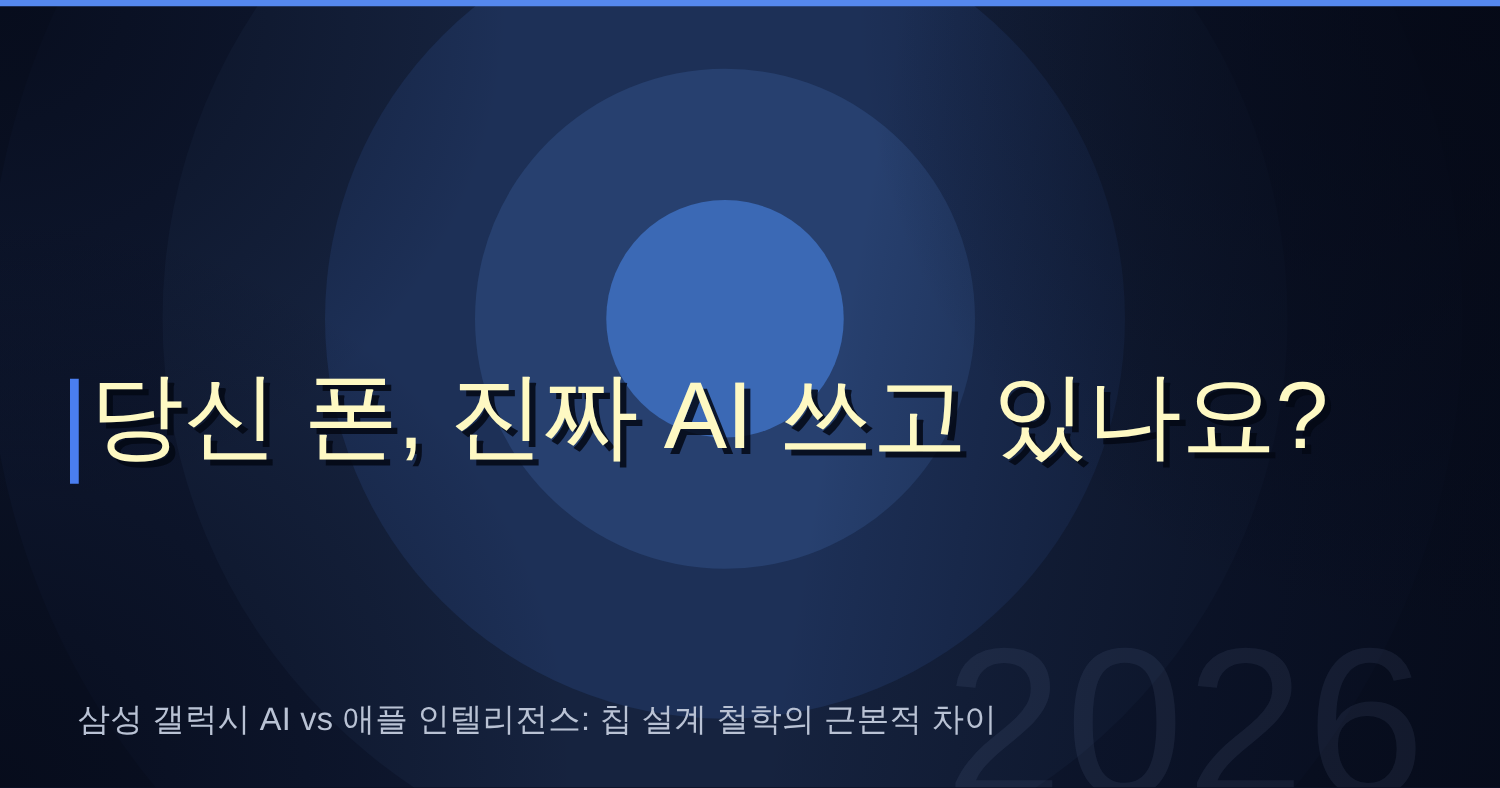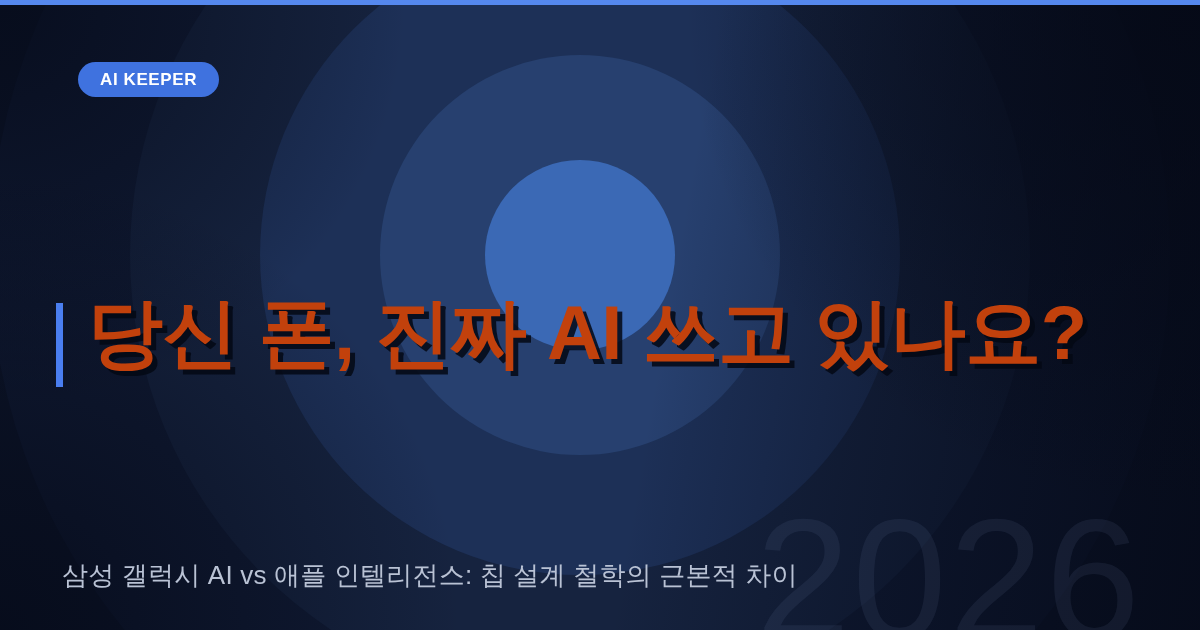--- a/index.html
+++ b/index.html
@@ -120,25 +120,25 @@
     align-items:stretch;
   }
   .accent-bar {
     width:7px;
     min-height:84px;
     margin-top:11px;
     background:#4a7ef0;
     flex:0 0 auto;
   }
   .headline {
-    margin-left:24px;
+    margin-left:8px;
     font-size:76px;
-    font-weight:bold;
+    font-weight:normal;
     line-height:1.08;
-    color:#c2410c;
+    color:#fef9c3;
     letter-spacing:-0.5px;
     white-space:nowrap;
     text-shadow:5px 5px 0 rgba(4,8,20,0.85);
   }
 
   .subtitle {
     position:absolute;
     left:62px;
     top:530px;
     font-size:26px;
@@ -165,23 +165,20 @@
     <div class="ring r0" style="left:580px; top:255px;"></div>
   </div>
 
   <div class="right-fade"></div>
   <div class="corner-fade"></div>
 
   <div class="year">2026</div>
 
   <div class="content">
 
-    <div class="badge">
-      <span>AI KEEPER</span>
-    </div>
 
     <div class="headline-wrap">
       <div class="accent-bar"></div>
       <div class="headline">당신 폰, 진짜 AI 쓰고 있나요?</div>
     </div>
 
     <div class="subtitle">삼성 갤럭시 AI vs 애플 인텔리전스: 칩 설계 철학의 근본적 차이</div>
 
   </div>
 </div>

